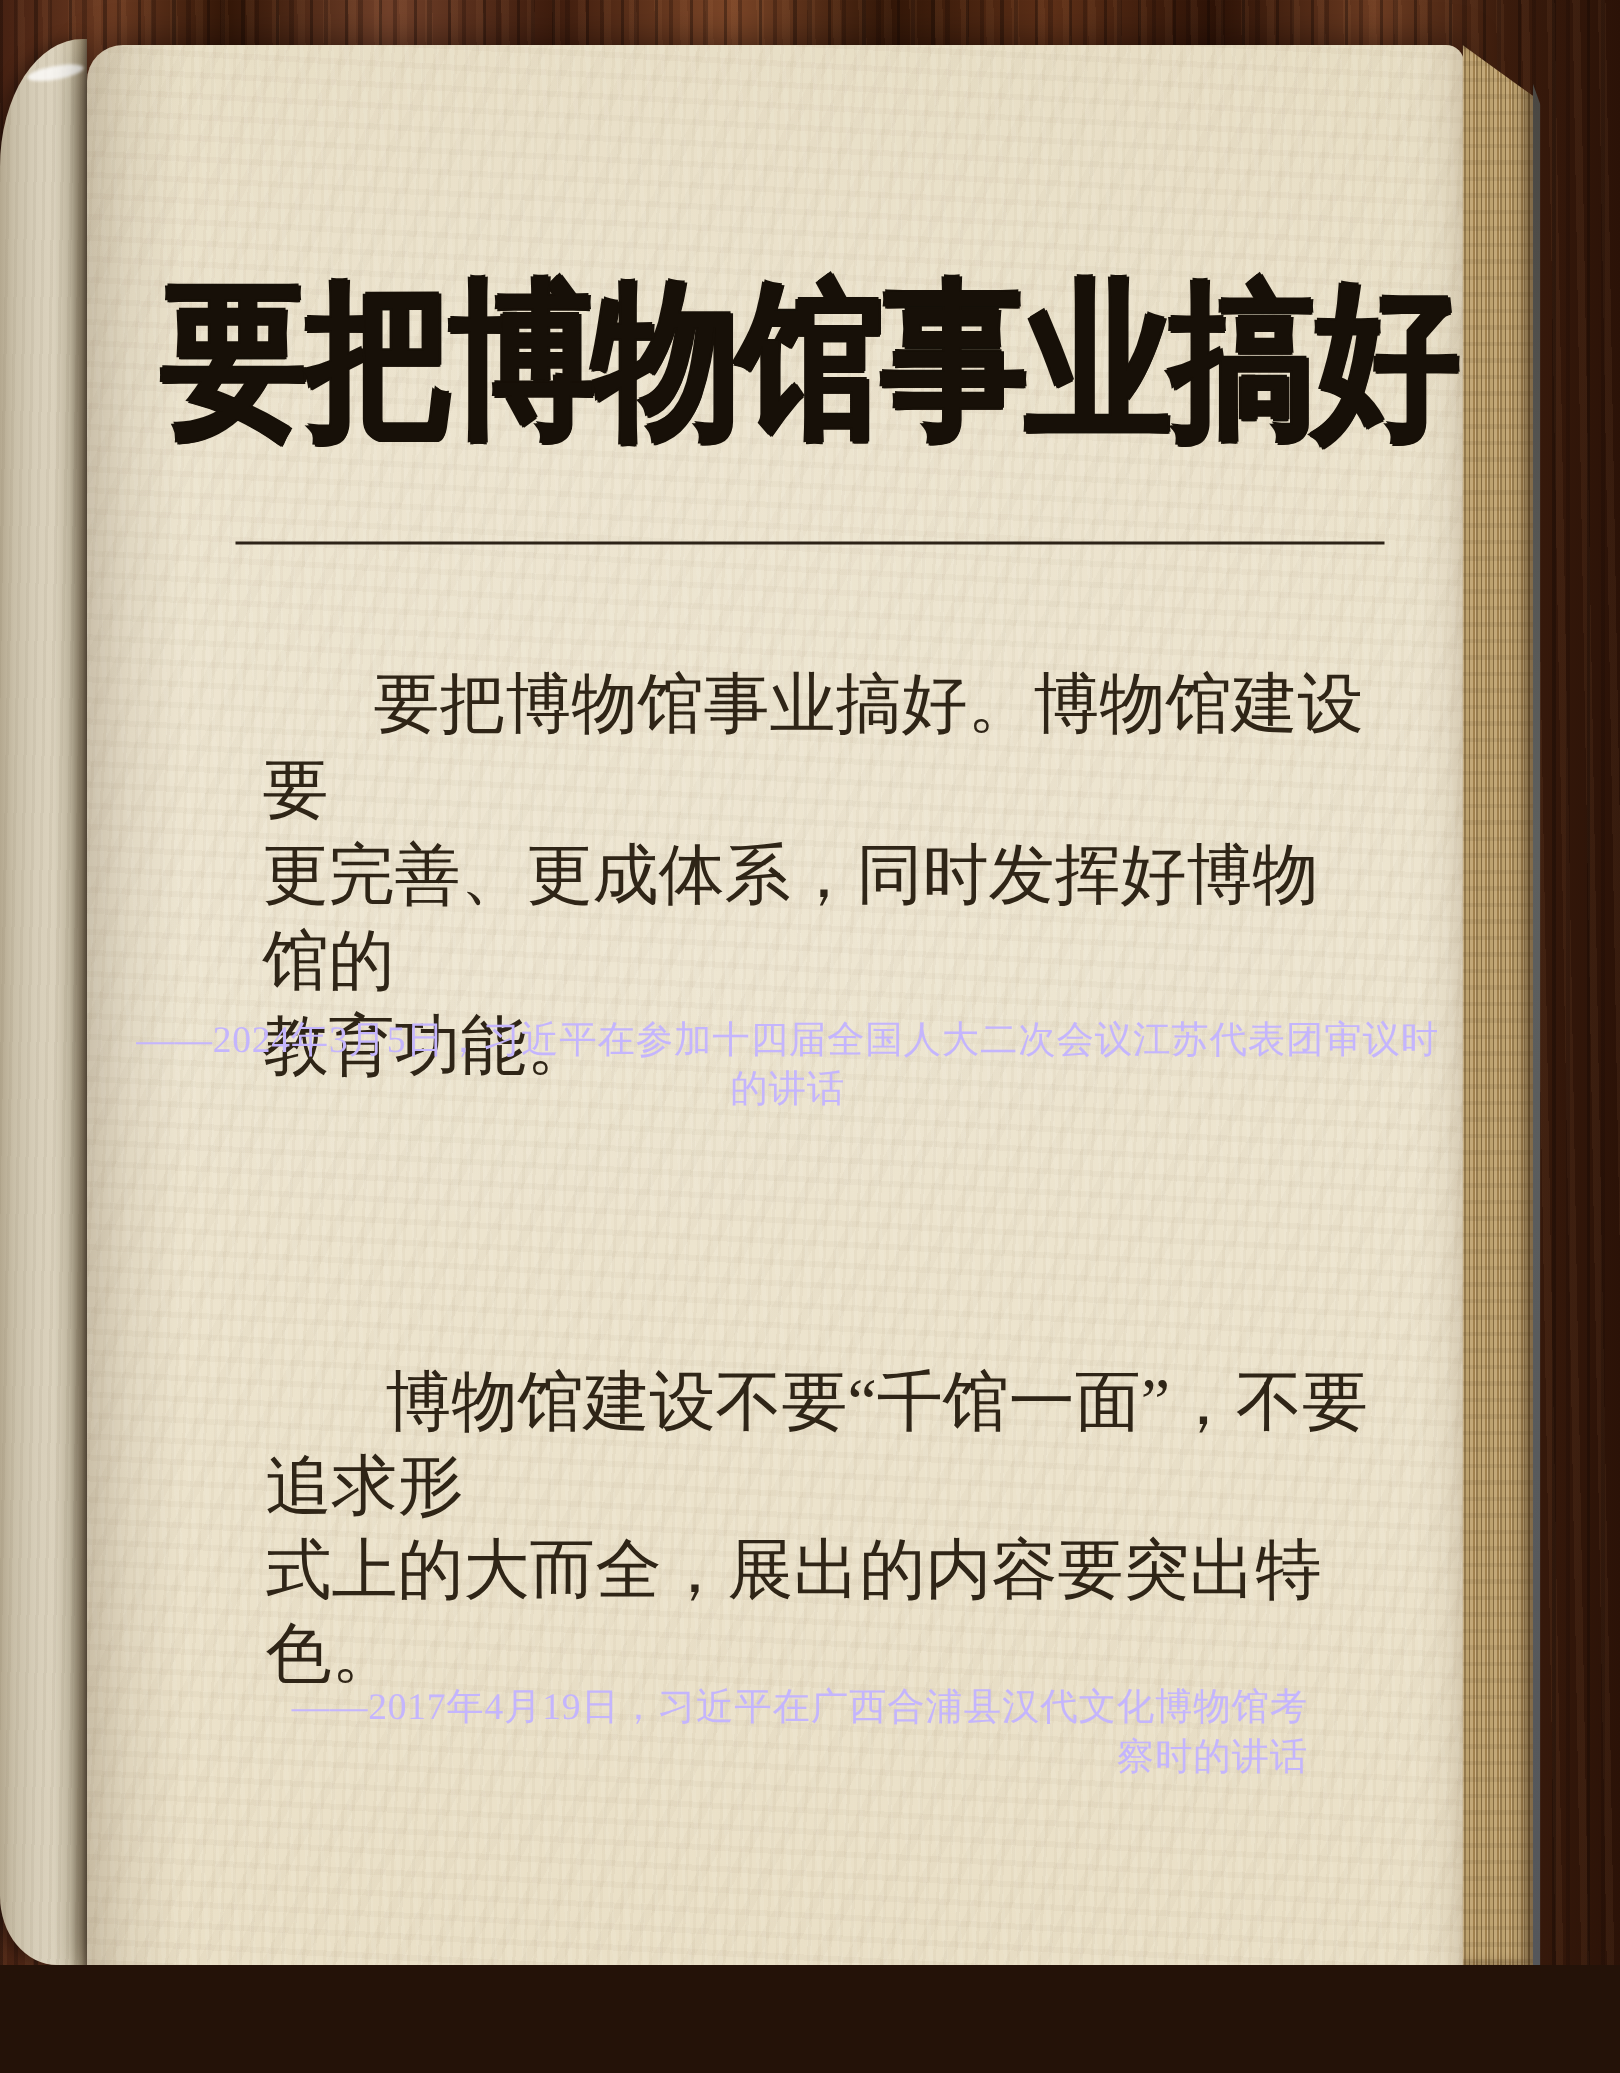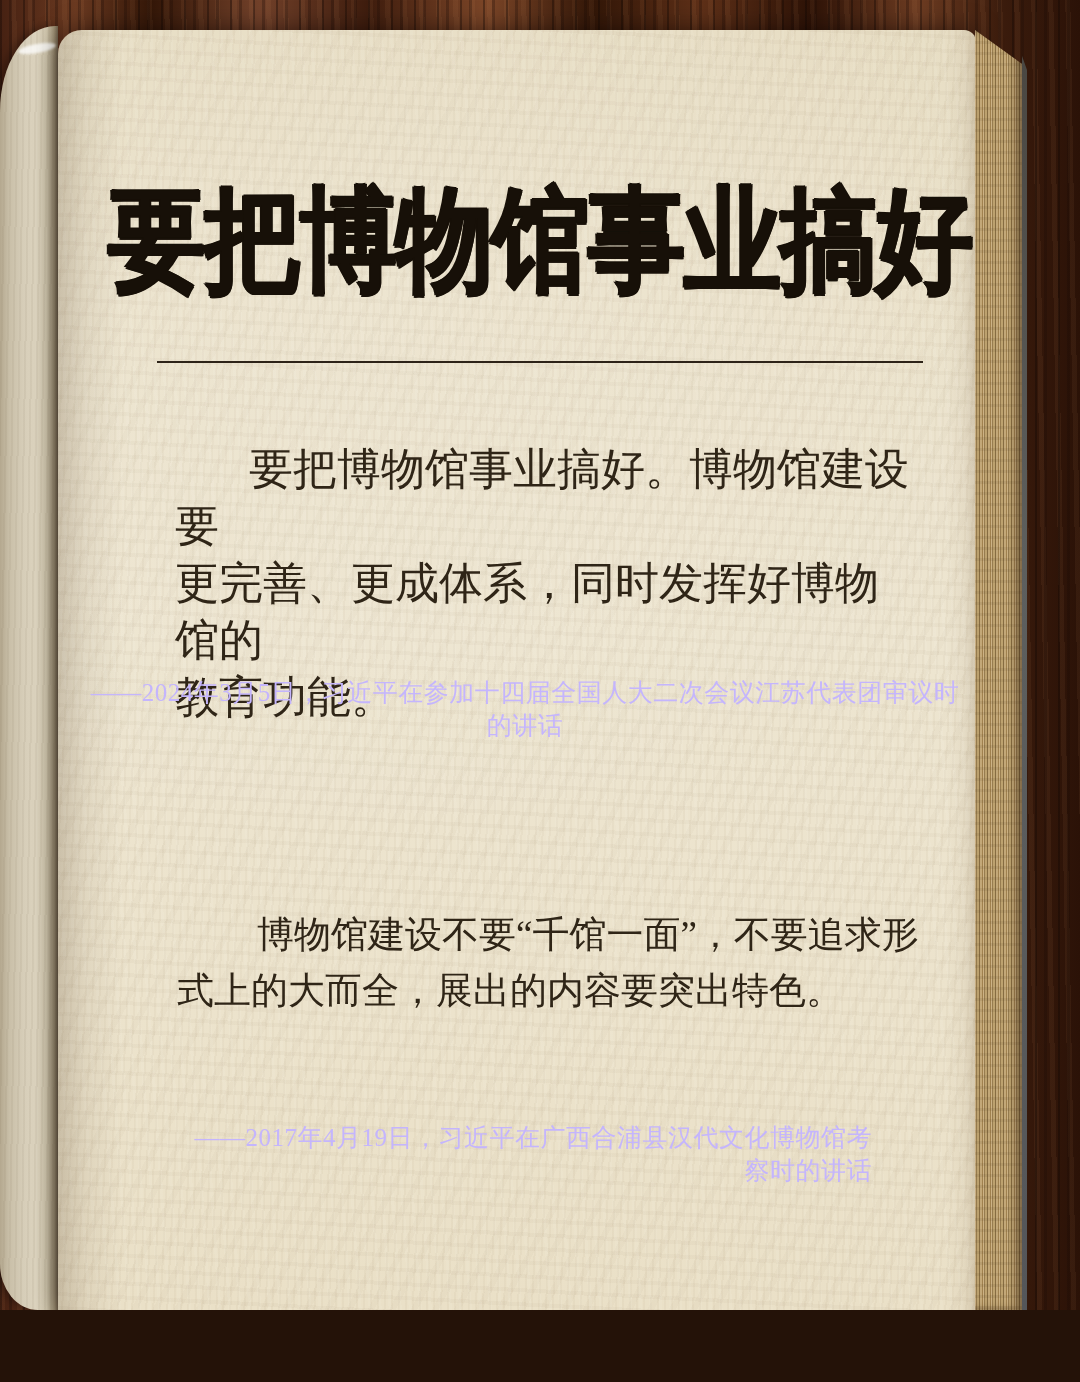--- a/index.html
+++ b/index.html
@@ -126,21 +126,21 @@
     white-space: pre-line;
     color: #2f2517;
     font-family: "Liberation Serif", serif;
   }
   .quote-1 {
     left: 175px; top: 441px; width: 740px;
     font-size: 44px; line-height: 57px; text-indent: 74px;
   }
   .quote-2 {
     left: 177px; top: 907px; width: 745px;
-    font-size: 37px; line-height: 56px; text-indent: 80px;
+    font-size: 44px; line-height: 56px; text-indent: 80px;
   }
   .source {
     position: absolute;
     margin: 0;
     font-size: 25px;
     color: #c4b5fd;
     letter-spacing: 0.5px;
     font-family: "Liberation Serif", serif;
   }
   .source-1 {

